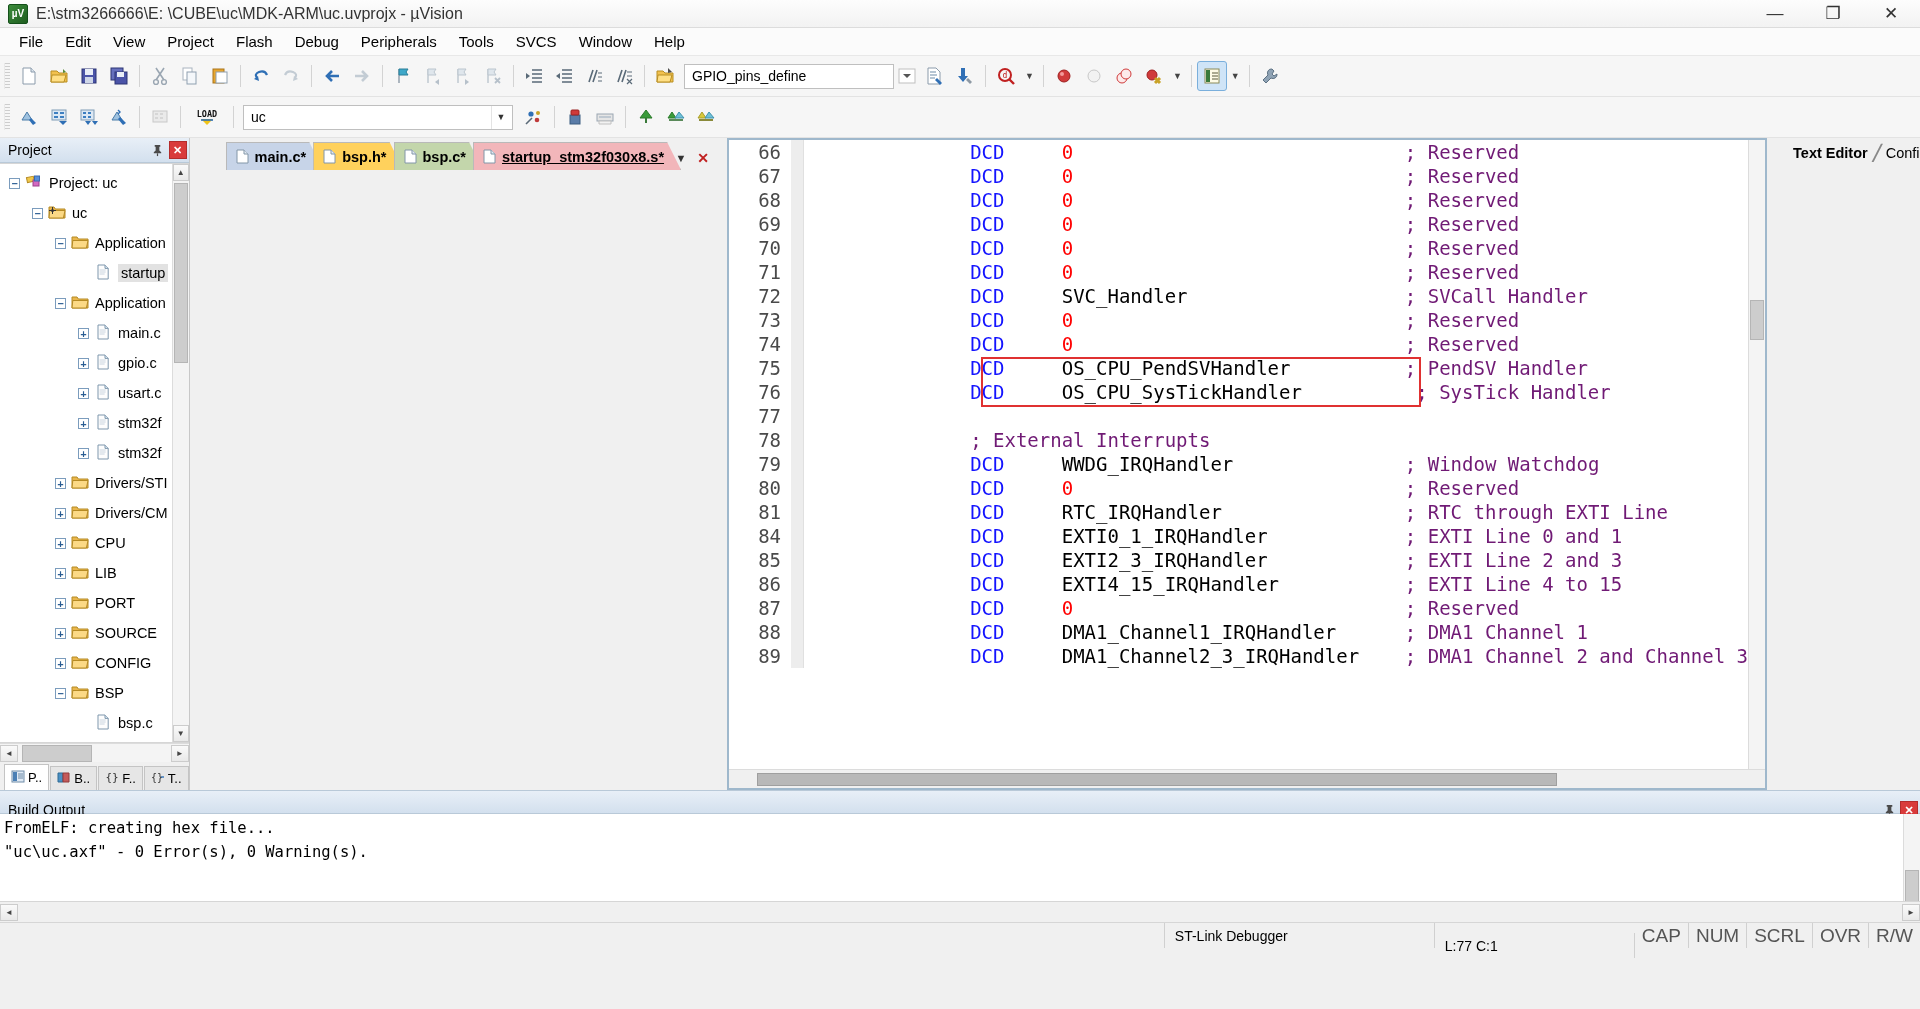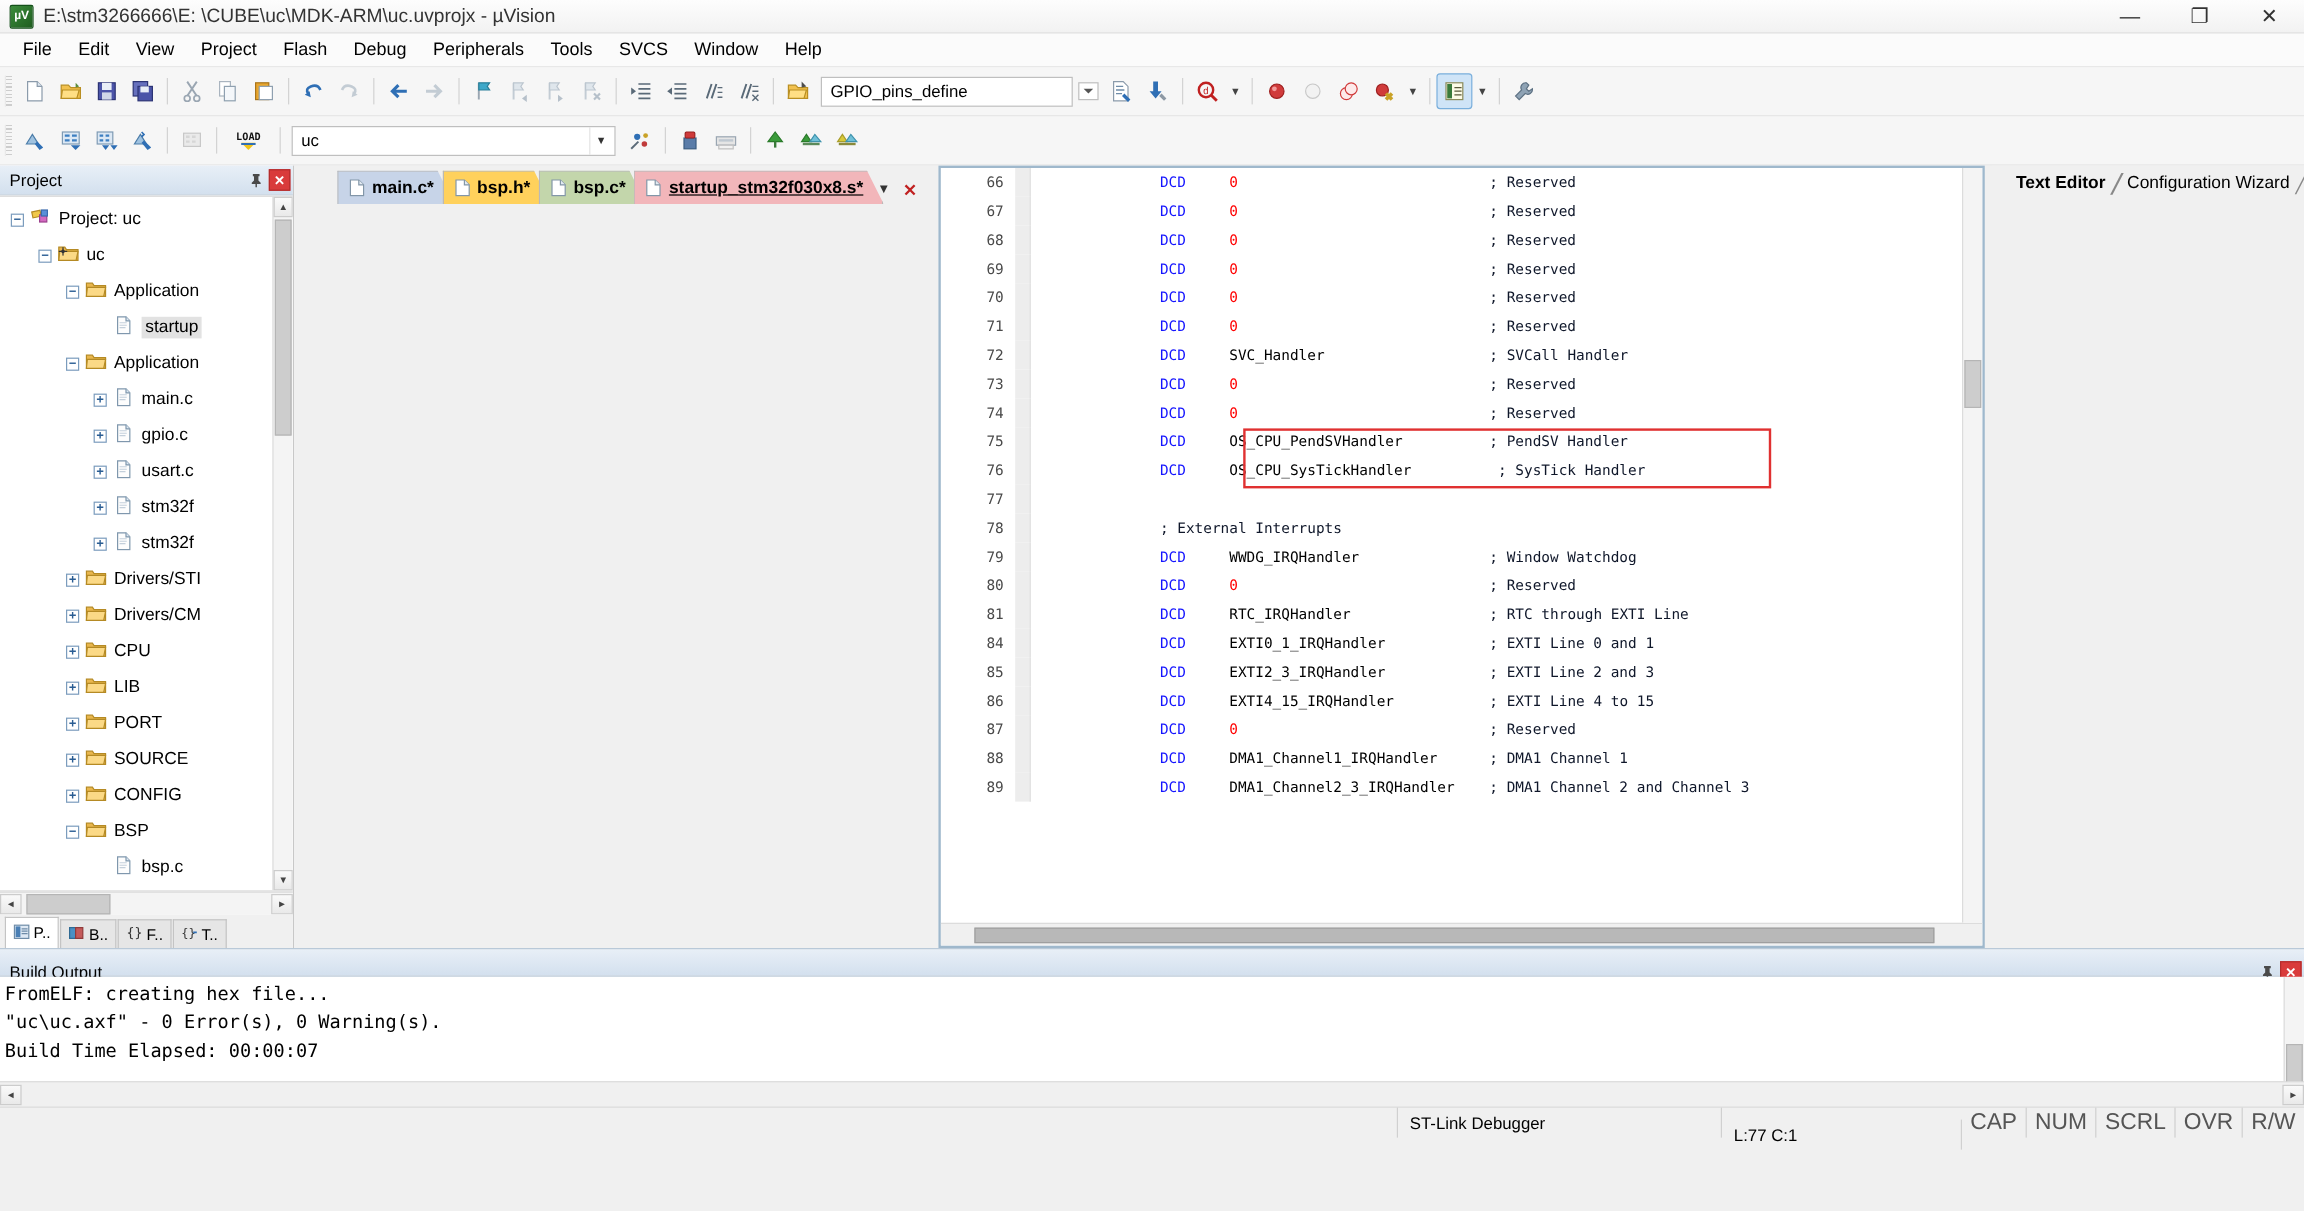--- a/index.html
+++ b/index.html
@@ -191,33 +191,33 @@
   .tabnav.close { color: #c02020; font-weight: bold; font-size: 14px; }
   #editor-body {
     flex: 1; background: #fff; border: 2px solid #9fb8cc;
     margin: 0 6px 0 6px; display: flex; flex-direction: column;
     overflow: hidden; position: relative;
   }
   #code-scrollrow { flex: 1; display: flex; overflow: hidden; position: relative; }
   #code-area {
     flex: 1; overflow: hidden; position: relative;
     font-family: "DejaVu Sans Mono", monospace;
-    font-size: 12px; line-height: 24px;
+    font-size: 19px; line-height: 24px;
   }
   .cl { display: flex; height: 24px; white-space: pre; }
   .gut {
     width: 62px; flex: none; text-align: right; padding-right: 10px;
     color: #4a4a4a; background: #fff;
   }
   .gutbar { width: 13px; flex: none; background: #ededed; border-right: 1px solid #e0e0e0; }
   .ctext { flex: 1; position: relative; padding-left: 6px; }
   .kw  { color: #1414ff; }
   .num { color: #ff0000; }
   .sym { color: #000; }
-  .cmt { color: #0f172a; }
+  .cmt { color: #701a75; }
   .ann-box {
     position: absolute; border: 2px solid #e03131; pointer-events: none;
   }
   #code-vscroll {
     width: 17px; flex: none; background: #f4f4f4; border-left: 1px solid #dcdcdc;
     position: relative;
   }
   #code-hscroll {
     height: 19px; background: #f0f0f0; display: flex; align-items: center;
     border-top: 1px solid #dcdcdc;
@@ -983,21 +983,20 @@
           <path d="M4 1h6v2H9v4l2 2v1H3V9l2-2V3H4z" fill="#4a4a4a"></path>
           <path d="M7 10v3" stroke="#4a4a4a" stroke-width="1.3"></path>
         </svg>
     </div>
     <div class="hdr-btn hdr-close">✕</div>
   </div>
   <div id="build-body">
     <div id="build-lines">
         <div>FromELF: creating hex file...</div>
         <div>"uc\uc.axf" - 0 Error(s), 0 Warning(s).</div>
-        <div>Build Time Elapsed:  00:00:07</div>
       </div>
     <div id="build-vscroll">
       <div style="position:absolute; left:1px; right:1px; top:56px; height:34px; background:#cdcdcd; border:1px solid #b5b5b5;"></div>
     </div>
   </div>
   <div id="build-hscroll">
     <div class="hs-arr">◄</div>
     <div class="hs-track"></div>
     <div class="hs-arr">►</div>
   </div>

